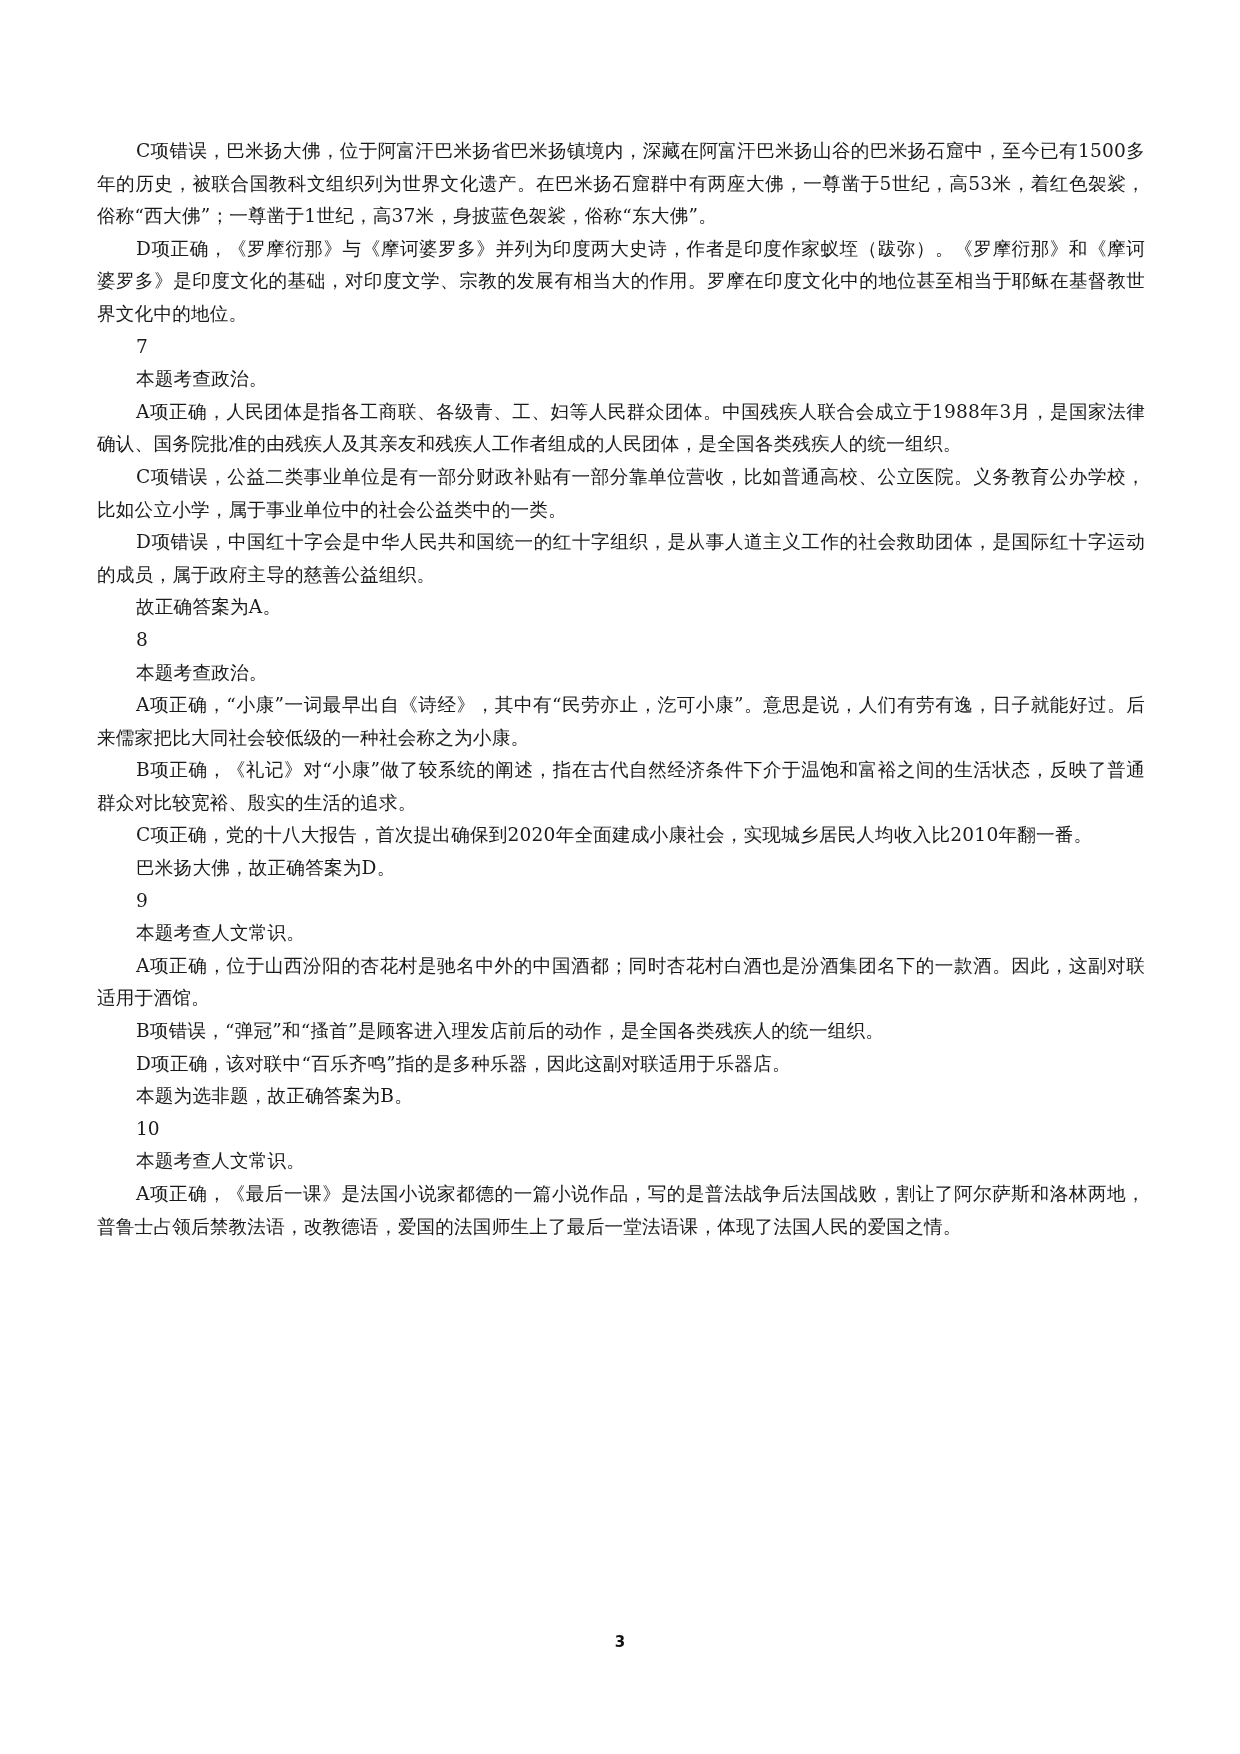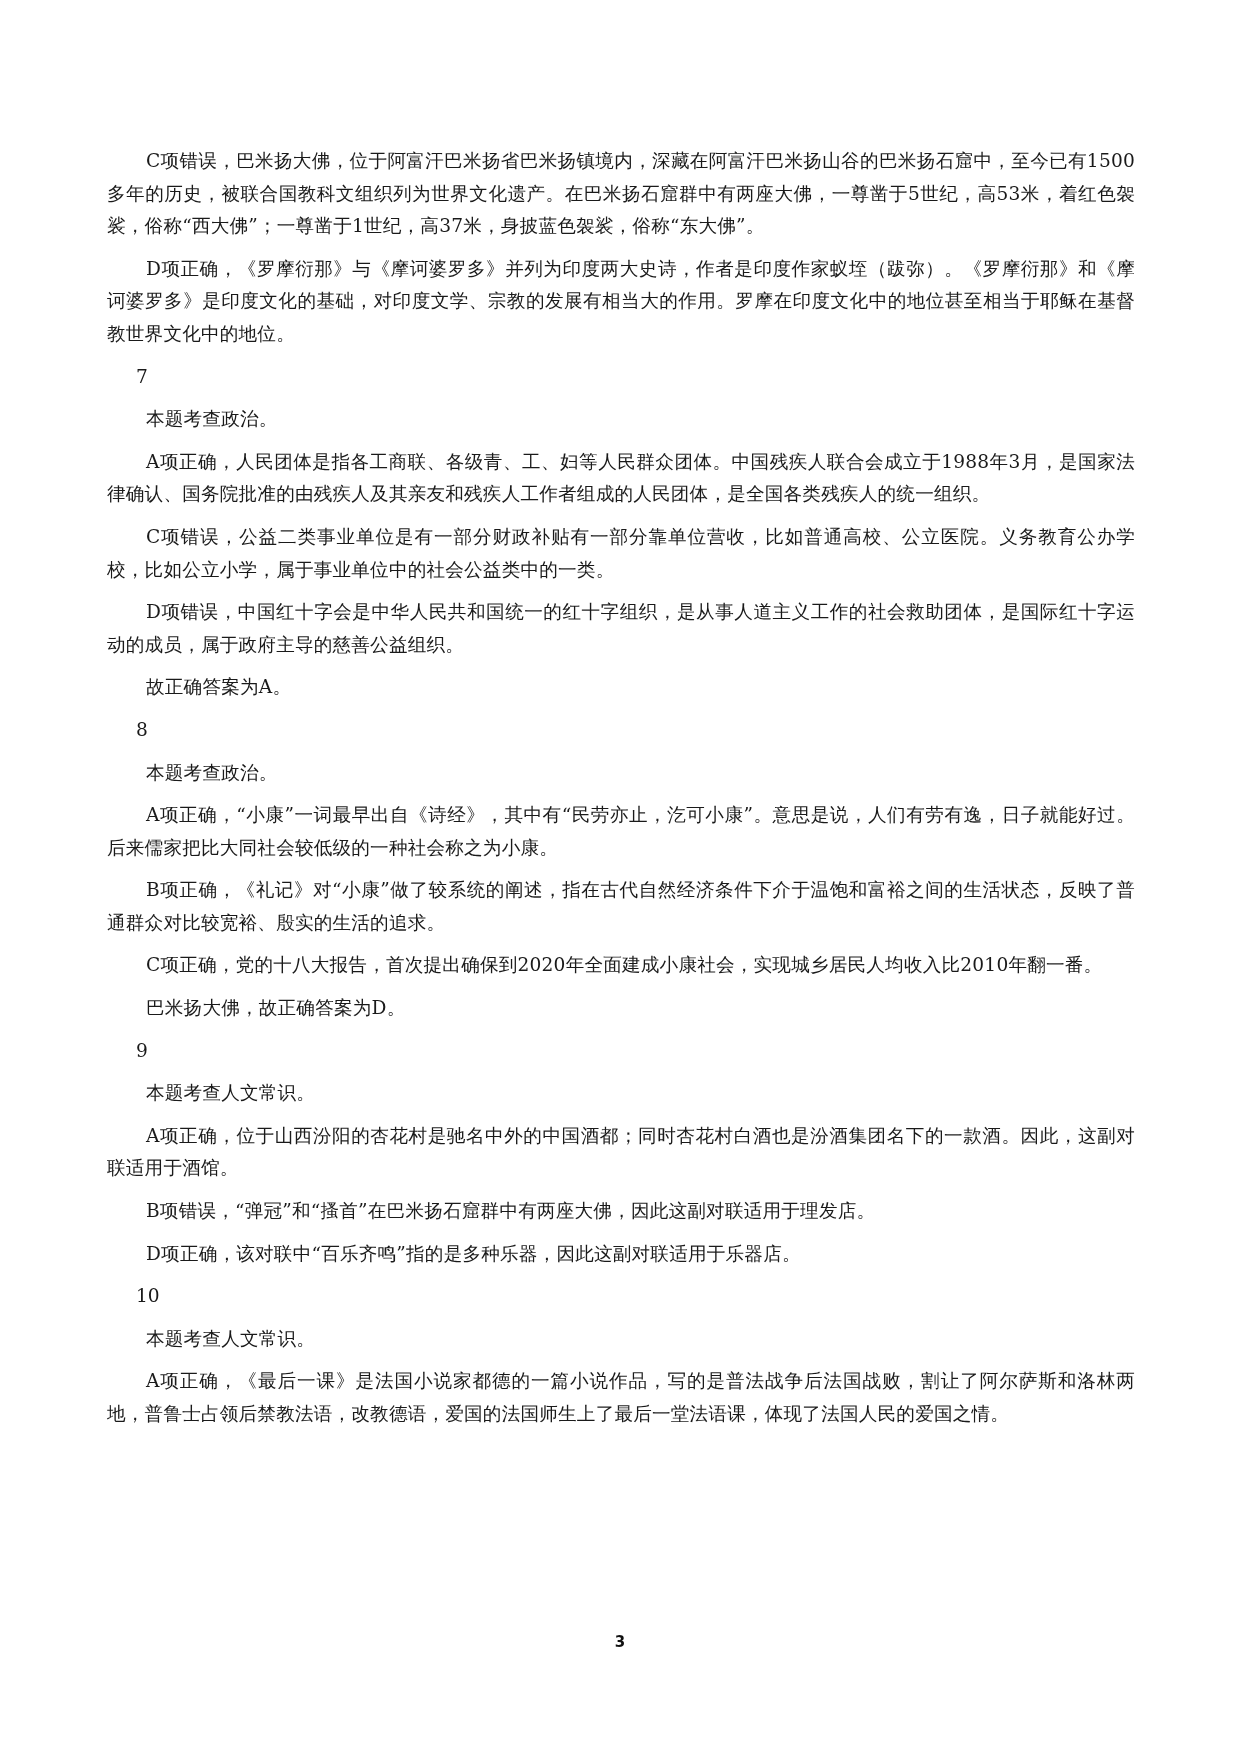--- a/index.html
+++ b/index.html
@@ -15,21 +15,21 @@
       font-family: "DejaVu Serif", "Liberation Serif", serif;
       color: #1a1a1a;
     }
     .page {
       position: absolute;
       left: 97px;
       top: 135px;
       width: 1048px;
     }
     .para {
-      margin: 10px;
+      margin: 0;
       font-size: 18.6px;
       line-height: 32.6px;
       text-align: justify;
       text-align-last: left;
       letter-spacing: 0.2px;
     }
     .indent {
       text-indent: 39px;
     }
     .qnum {
@@ -67,21 +67,22 @@
   <p class="qnum">8</p>
   <p class="para indent">本题考查政治。</p>
   <p class="para indent">A项正确，“小康”一词最早出自《诗经》，其中有“民劳亦止，汔可小康”。意思是说，人们有劳有逸，日子就能好过。后来儒家把比大同社会较低级的一种社会称之为小康。</p>
   <p class="para indent">B项正确，《礼记》对“小康”做了较系统的阐述，指在古代自然经济条件下介于温饱和富裕之间的生活状态，反映了普通群众对比较宽裕、殷实的生活的追求。</p>
   <p class="para indent">C项正确，党的十八大报告，首次提出确保到2020年全面建成小康社会，实现城乡居民人均收入比2010年翻一番。</p>
   <p class="para indent">巴米扬大佛，故正确答案为D。</p>
 
   <p class="qnum">9</p>
   <p class="para indent">本题考查人文常识。</p>
   <p class="para indent">A项正确，位于山西汾阳的杏花村是驰名中外的中国酒都；同时杏花村白酒也是汾酒集团名下的一款酒。因此，这副对联适用于酒馆。</p>
-  <p class="para indent">B项错误，“弹冠”和“搔首”在巴米扬石窟群中有两座大佛，因此这副对联适用于理发店。</p>
+  <p class="para indent">B项错误，“弹冠”和“搔首”是顾客进入理发店前后的动作，是全国各类残疾人的统一组织。</p>
   <p class="para indent">D项正确，该对联中“百乐齐鸣”指的是多种乐器，因此这副对联适用于乐器店。</p>
+  <p class="para indent">本题为选非题，故正确答案为B。</p>
 
   <p class="qnum">10</p>
   <p class="para indent">本题考查人文常识。</p>
   <p class="para indent">A项正确，《最后一课》是法国小说家都德的一篇小说作品，写的是普法战争后法国战败，割让了阿尔萨斯和洛林两地，普鲁士占领后禁教法语，改教德语，爱国的法国师生上了最后一堂法语课，体现了法国人民的爱国之情。</p>
 </div>
 
 <div class="page-number">3</div>
 
 </body></html>

